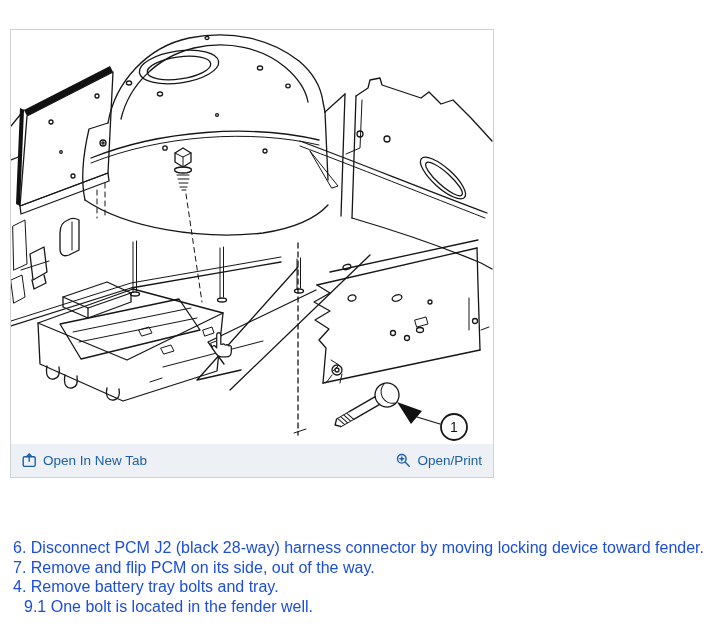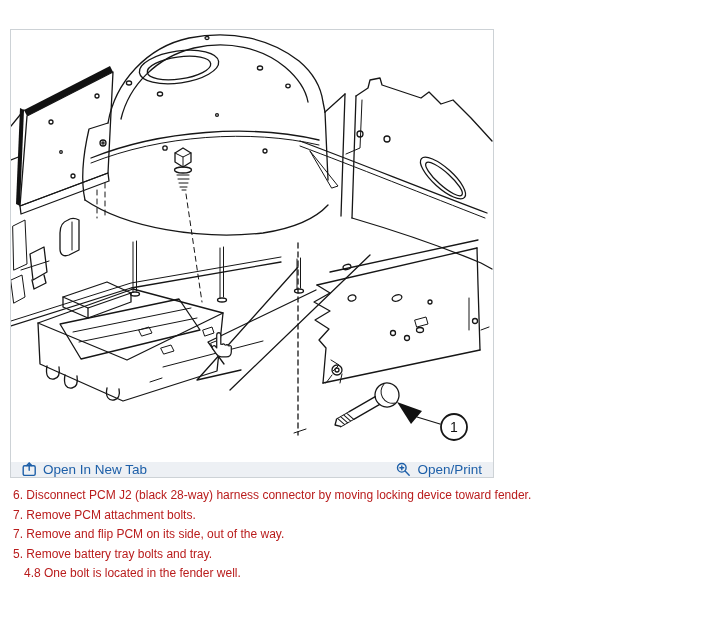--- a/index.html
+++ b/index.html
@@ -16,35 +16,35 @@
   .art path,.art line,.art circle,.art ellipse,.art polyline,.art rect{
     fill:none;stroke:#161616;stroke-width:1.3;stroke-linecap:round;stroke-linejoin:round;
   }
   .art .fill{fill:#111;stroke:none;}
   .art .dash{stroke-dasharray:5 4;}
   .art .thin{stroke-width:1;}
   .art .bold{stroke-width:1.8;}
   .art text{fill:#111;stroke:none;font-size:14px;font-family:"Liberation Sans",sans-serif;}
   .art .cursor-hand{fill:#ffffff;stroke:#1b1b1b;stroke-width:1.2;}
   .figure-toolbar{
-    position:absolute;left:0;right:0;bottom:0;height:15px;background:#edf0f4;
+    position:absolute;left:0;right:0;bottom:0;height:33px;background:#edf0f4;
     display:flex;align-items:center;justify-content:space-between;
     padding:0 11px;box-sizing:border-box;
   }
   .tb-link{
     display:flex;align-items:center;gap:6px;color:#1d5fa8;font-size:13.5px;
     text-decoration:none;cursor:pointer;white-space:nowrap;
   }
   .tb-link svg{display:block;}
   .tb-icon path,.tb-icon circle,.tb-icon rect,.tb-icon line{
     fill:none;stroke:#1d5fa8;stroke-width:1.4;stroke-linecap:round;stroke-linejoin:round;
   }
   .instructions{
-    position:absolute;left:13px;top:486px;width:698px;
-    color:#b91c1c;font-size:12px;line-height:19.5px;
+    position:absolute;left:13px;top:538px;width:698px;
+    color:#1d4ed8;font-size:16px;line-height:19.5px;
   }
   .step{white-space:nowrap;}
   .step.indent{padding-left:11px;}
 </style>
 </head>
 <body>
 
 <div class="figure-box">
   <div class="diagram">
     <svg class="art" viewBox="0 0 482 417">
@@ -214,17 +214,16 @@
         <line x1="5.8" y1="3.9" x2="5.8" y2="7.7"></line>
         <line x1="3.9" y1="5.8" x2="7.7" y2="5.8"></line>
       </svg>
       <span>Open/Print</span>
     </a>
   </div>
 </div>
 
 <div class="instructions">
   <div class="step">6. Disconnect PCM J2 (black 28-way) harness connector by moving locking device toward fender.</div>
-  <div class="step">7. Remove PCM attachment bolts.</div>
   <div class="step">7. Remove and flip PCM on its side, out of the way.</div>
-  <div class="step">5. Remove battery tray bolts and tray.</div>
-  <div class="step indent">4.8 One bolt is located in the fender well.</div>
+  <div class="step">4. Remove battery tray bolts and tray.</div>
+  <div class="step indent">9.1 One bolt is located in the fender well.</div>
 </div>
 
 </body></html>

